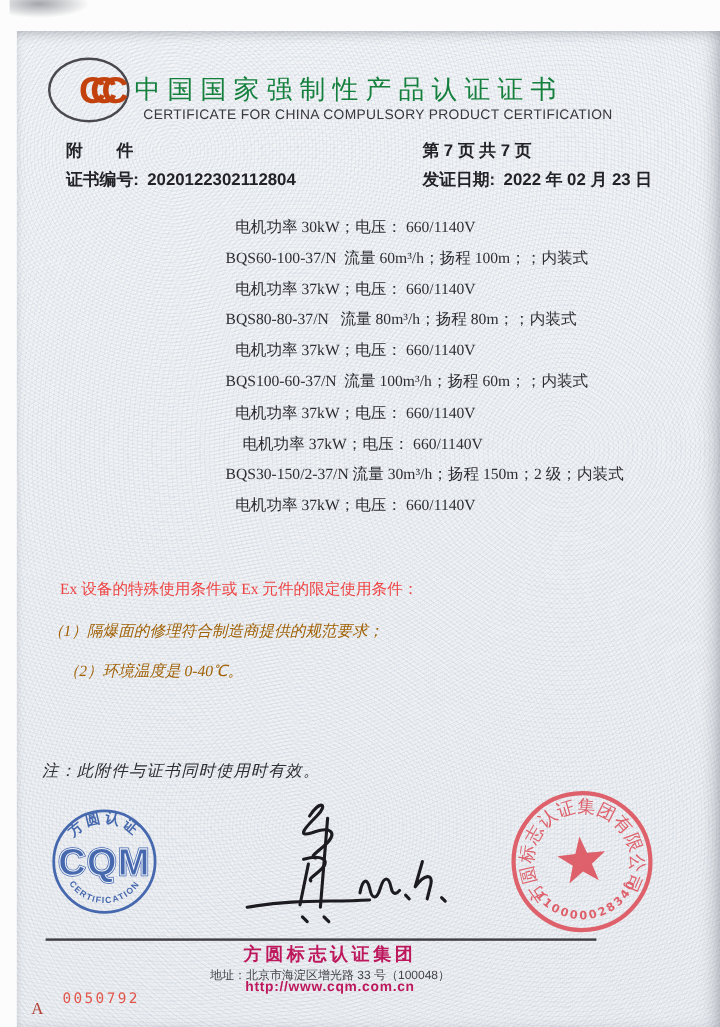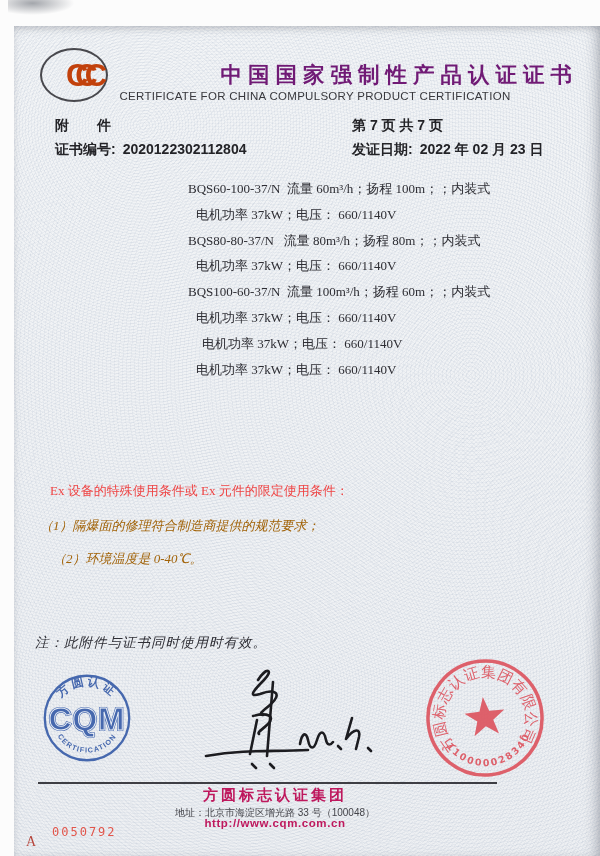--- a/index.html
+++ b/index.html
@@ -29,22 +29,22 @@
   .ccc-logo{
     position:absolute;left:40px;top:48px;width:64px;height:50px;
     border:2.5px solid #48484d;border-radius:50%;
     display:flex;align-items:center;justify-content:center;
   }
   .ccc-logo span{
     font-weight:bold;font-size:31px;letter-spacing:-13px;color:#c2410c;
     transform:translateX(6px);line-height:1;
   }
   .title{
-    position:absolute;left:112px;right:22px;top:60px;text-align:right;
-    font-size:21.5px;letter-spacing:6px;color:#701a75;font-weight:700;
+    position:absolute;left:112px;right:22px;top:60px;text-align:left;
+    font-size:21.5px;letter-spacing:6px;color:#15803d;font-weight:400;
   }
   .subtitle{
     position:absolute;left:40px;right:10px;top:90px;text-align:center;
     font-size:11.5px;letter-spacing:.3px;color:#38383d;
   }
   .meta-row{position:absolute;left:0;right:0;font-weight:bold;font-size:14px;color:#232327;}
   .meta-left{position:absolute;left:55px;}
   .meta-right{position:absolute;left:352px;}
   .meta-val{margin-left:7px;}
   
@@ -92,27 +92,29 @@
 <div class="meta-row" style="top:117px;">
   <span class="meta-left txt">附　　件</span>
   <span class="meta-right txt">第 7 页 共 7 页</span>
 </div>
 <div class="meta-row" style="top:141px;">
   <span class="meta-left"><span class="txt">证书编号:</span><span class="meta-val txt">2020122302112804</span></span>
   <span class="meta-right"><span class="txt">发证日期:</span><span class="meta-val txt">2022 年 02 月 23 日</span></span>
 </div>
 
 <div class="specs">
+  <div class="spec-line indent">电机功率 30kW；电压： 660/1140V</div>
   <div class="spec-line">BQS60-100-37/N  流量 60m³/h；扬程 100m；；内装式</div>
   <div class="spec-line indent">电机功率 37kW；电压： 660/1140V</div>
   <div class="spec-line">BQS80-80-37/N   流量 80m³/h；扬程 80m；；内装式</div>
   <div class="spec-line indent">电机功率 37kW；电压： 660/1140V</div>
   <div class="spec-line">BQS100-60-37/N  流量 100m³/h；扬程 60m；；内装式</div>
   <div class="spec-line indent">电机功率 37kW；电压： 660/1140V</div>
   <div class="spec-line indent2">电机功率 37kW；电压： 660/1140V</div>
+  <div class="spec-line">BQS30-150/2-37/N 流量 30m³/h；扬程 150m；2 级；内装式</div>
   <div class="spec-line indent">电机功率 37kW；电压： 660/1140V</div>
 </div>
 
 <div class="cond-head txt">Ex 设备的特殊使用条件或 Ex 元件的限定使用条件：</div>
 <div class="cond-item i1 txt">（1）隔爆面的修理符合制造商提供的规范要求；</div>
 <div class="cond-item i2 txt">（2）环境温度是 0-40℃。</div>
 
 <div class="note txt">注：此附件与证书同时使用时有效。</div>
 
 <svg class="signature" viewBox="0 0 230 118">

